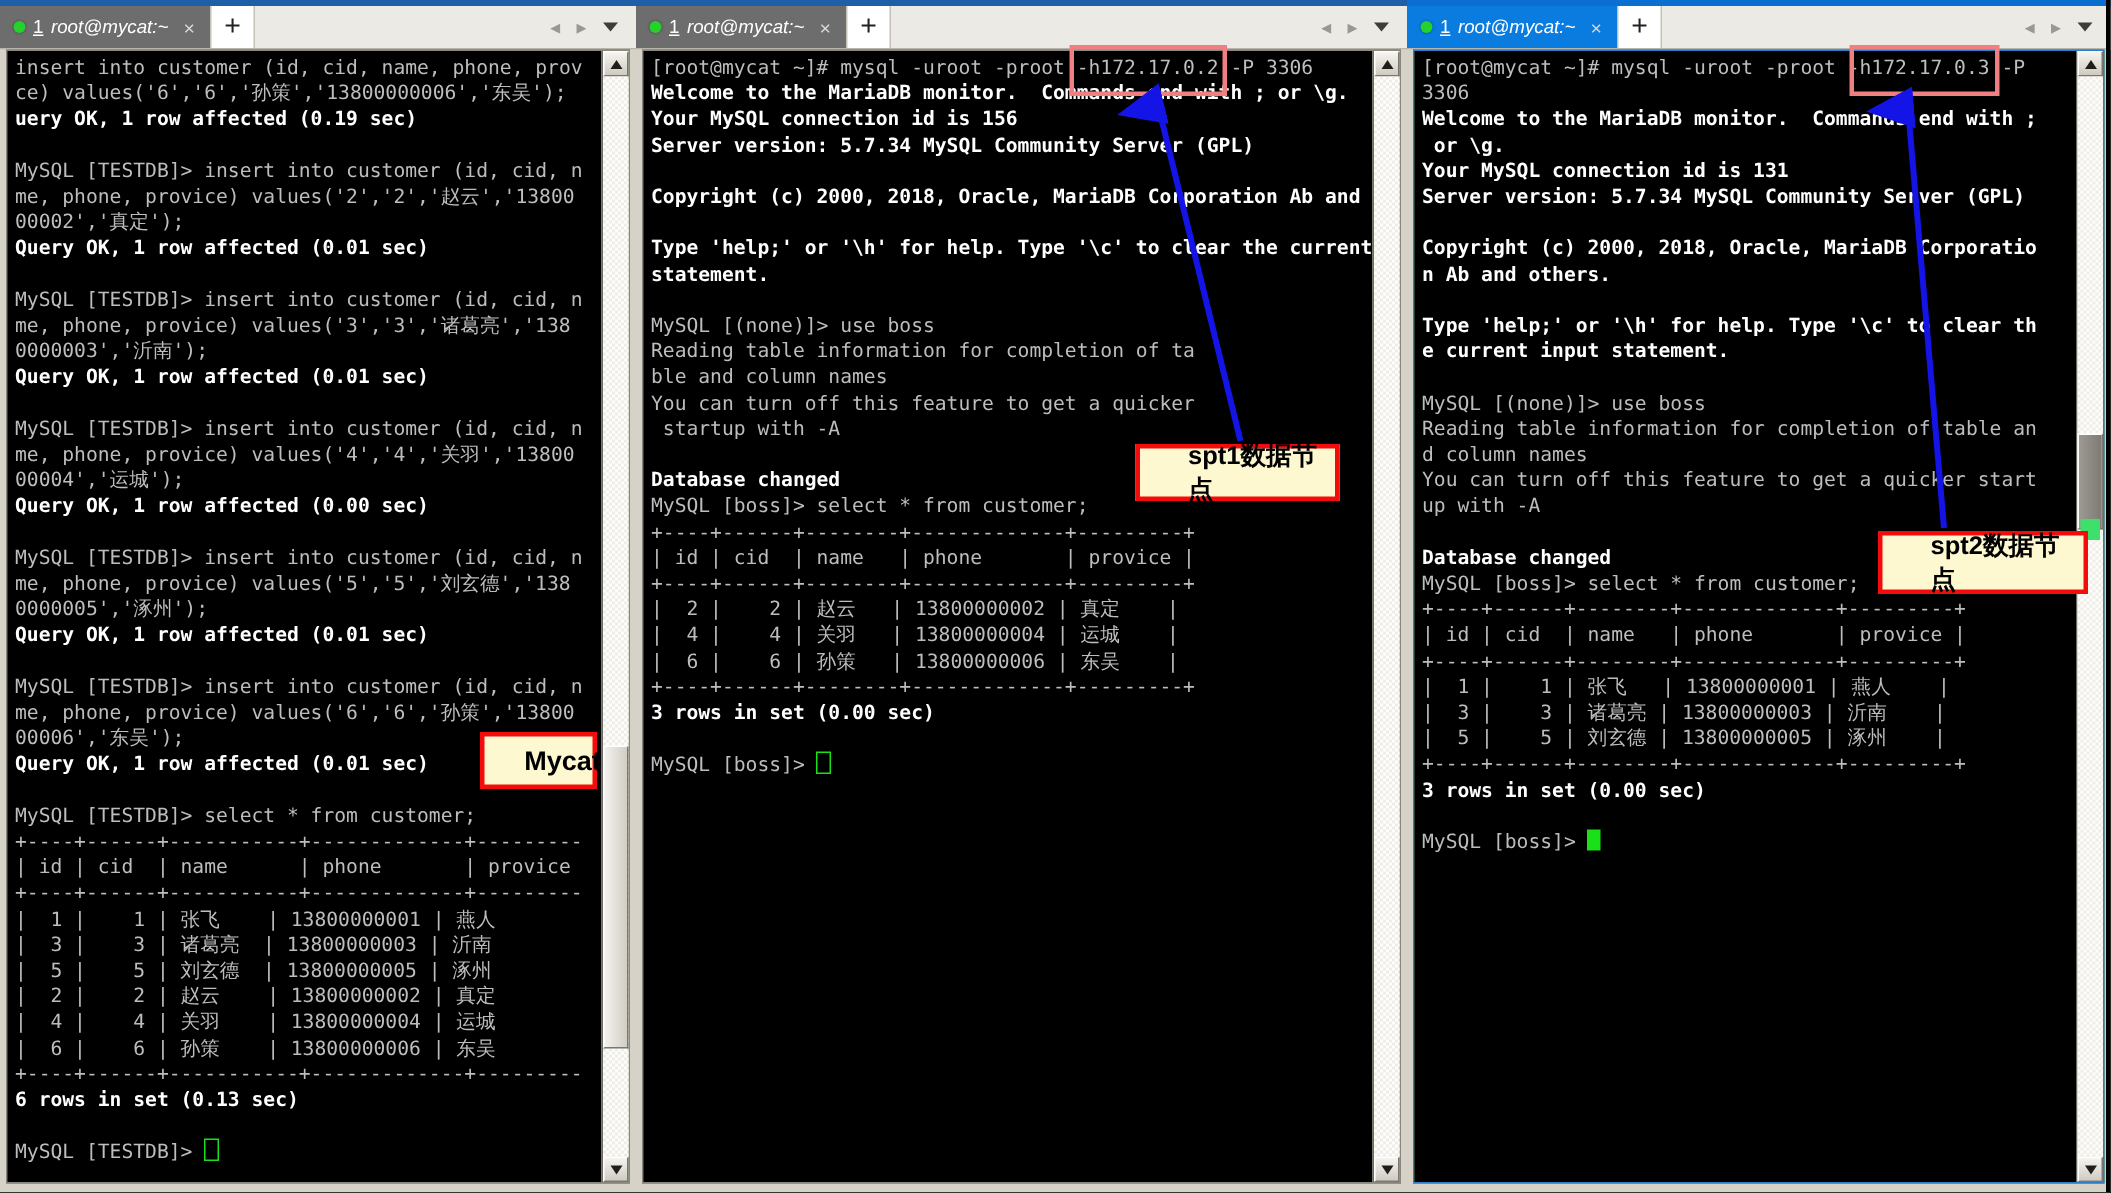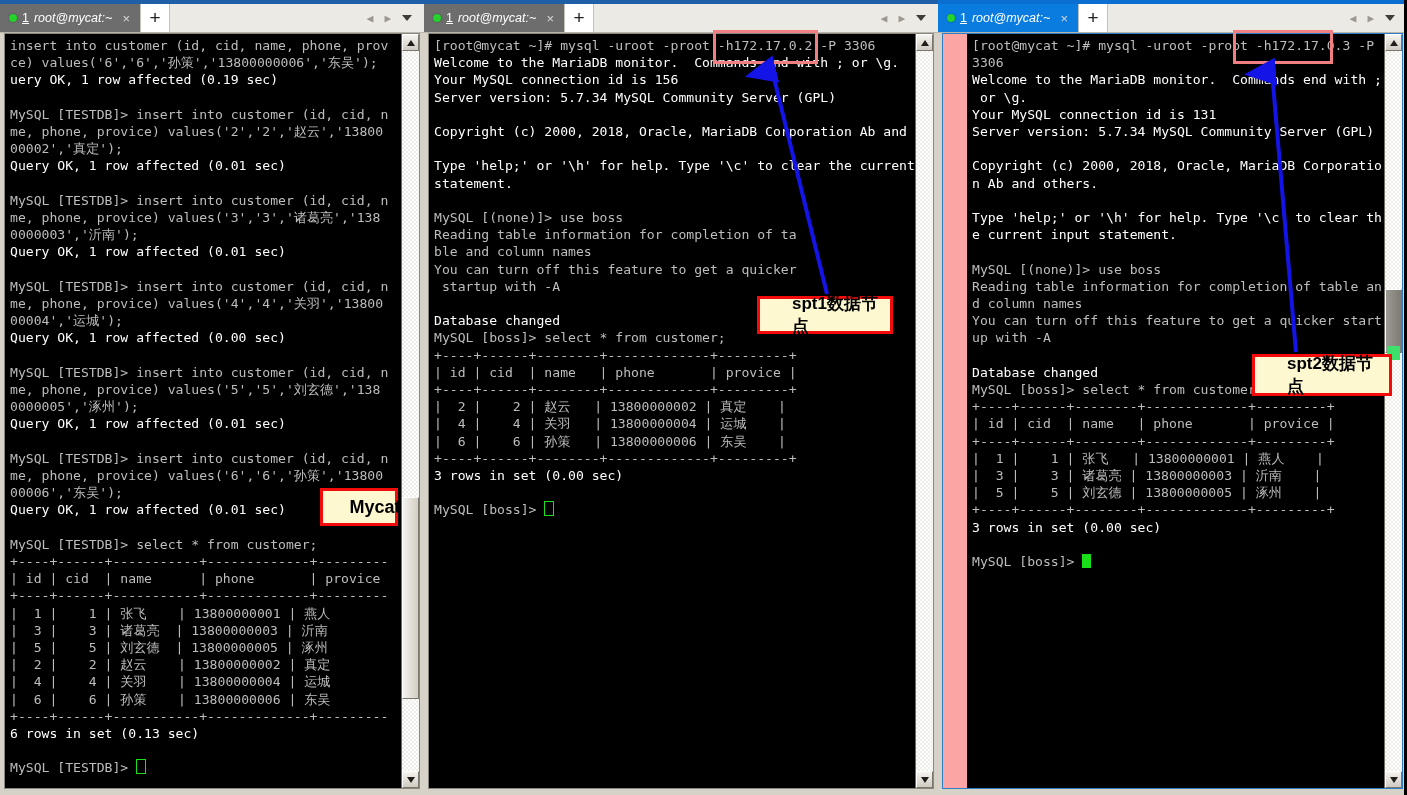--- a/index.html
+++ b/index.html
@@ -98,38 +98,38 @@
     border-left: 5px solid transparent;
     border-right: 5px solid transparent;
     border-top: 6px solid #3f3d38;
     cursor: pointer;
   }
 
   
   .term-wrap {
     position: absolute;
     top: 33px; left: 4px; right: 4px; bottom: 6px;
-    background: #fca5a5;
+    background: #4d7c0f;
     border: 1px solid #8a8680;
     box-sizing: border-box;
     display: flex;
   }
-  .pane-3 .term-wrap { border-color: #2b7ec9; padding-left: 24px; }
+  .pane-3 .term-wrap { border-color: #2b7ec9; }
   .term {
     flex: 1 1 auto;
     background: #000;
     color: #c8c8c8;
     font-size: 13.1px;
     line-height: 17.2px;
     padding: 3px 0 0 5px;
     white-space: pre;
     overflow: hidden;
     letter-spacing: 0px;
   }
-  .term .b   { color: #ffffff; font-weight: normal; }
+  .term .b   { color: #ffffff; font-weight: bold; }
   .term .d   { color: #bdbdbd; }
   .blank { display: block; height: 17.2px; }
   .cur-hollow {
     display: inline-block;
     width: 8px; height: 13px;
     border: 1px solid #19e019;
     vertical-align: -2px;
   }
   .cur-solid {
     display: inline-block;

